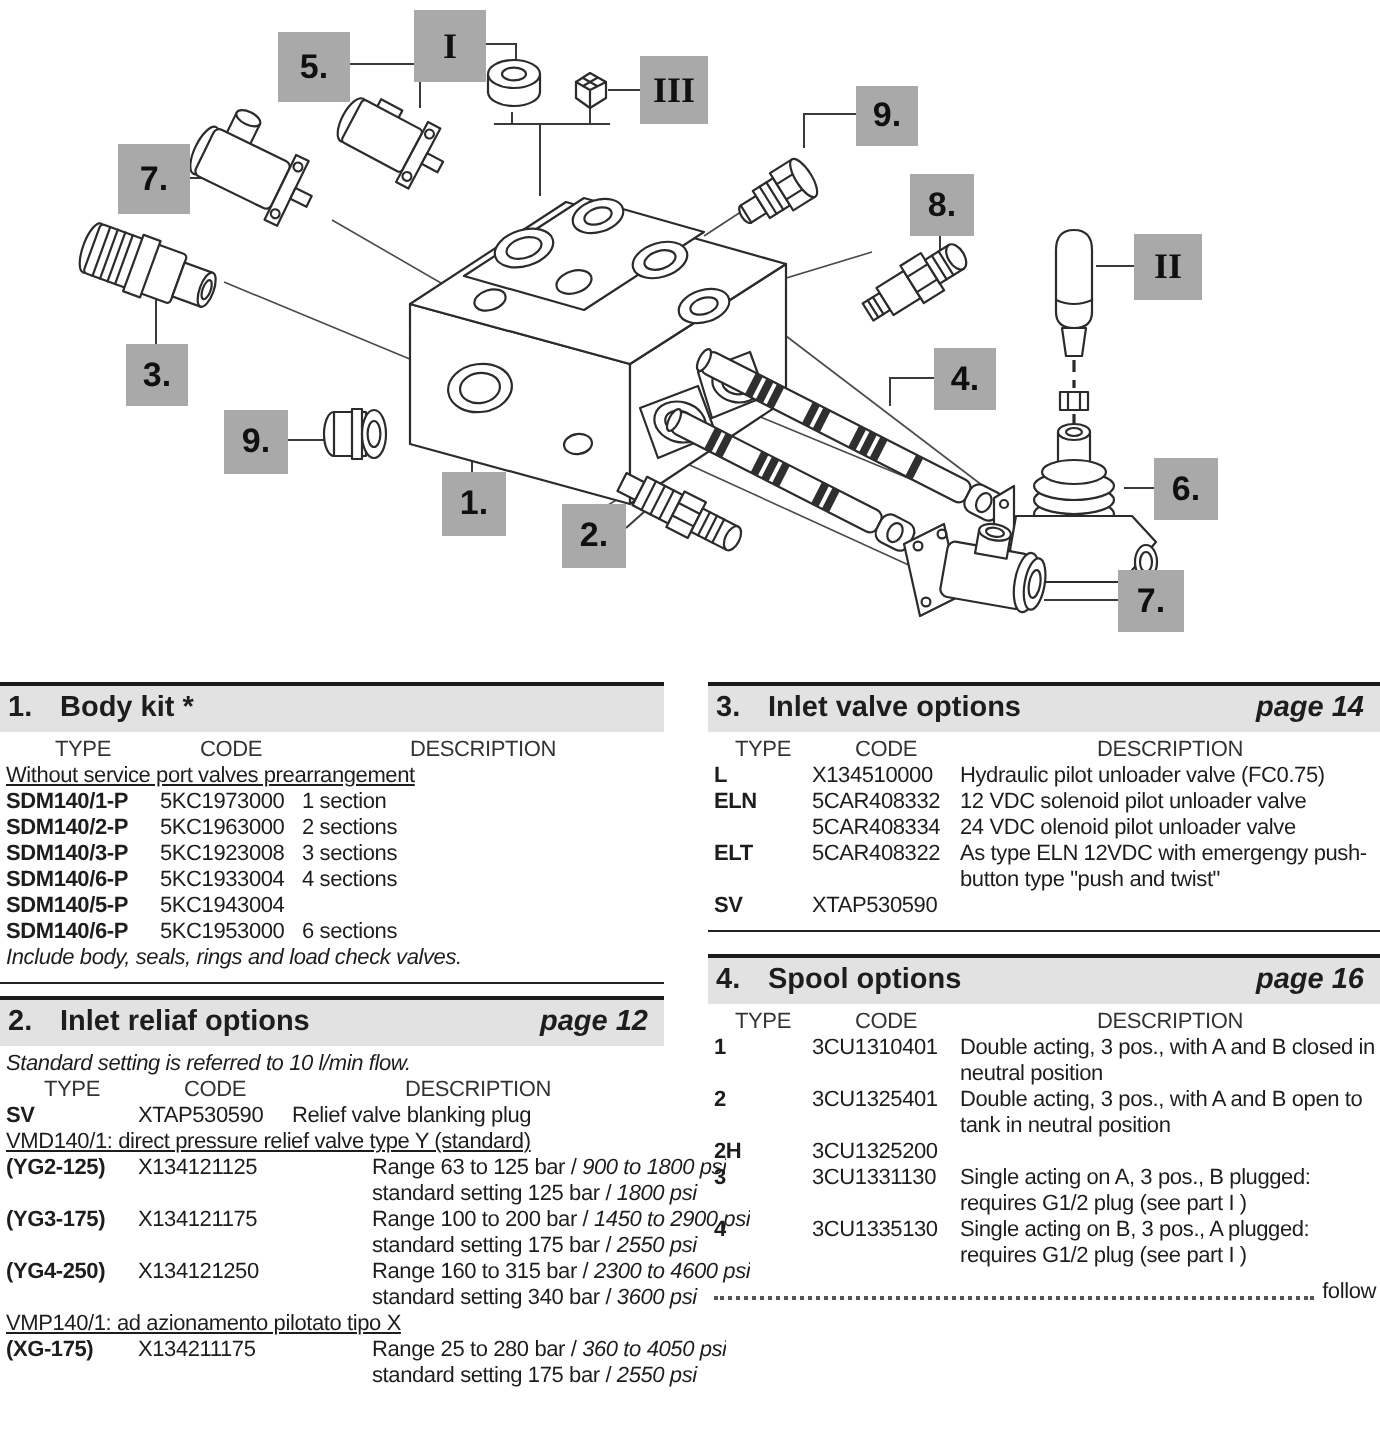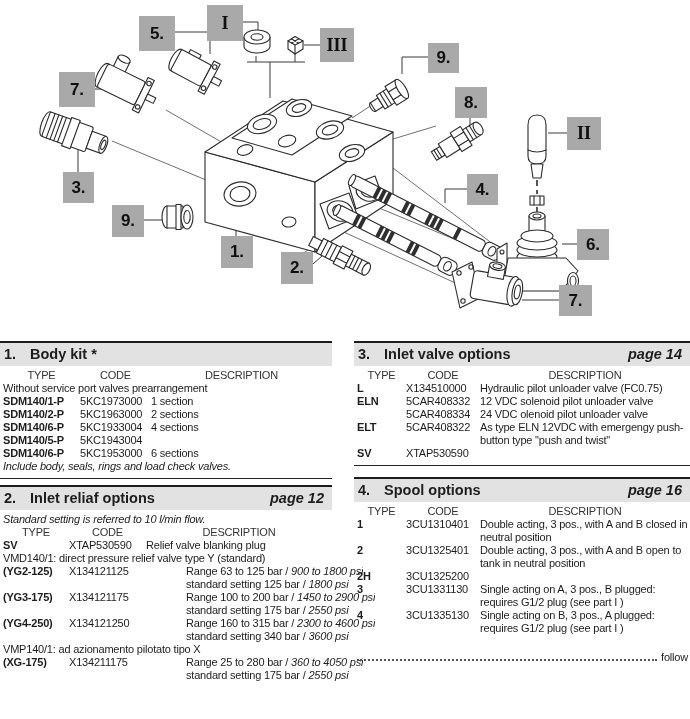--- a/index.html
+++ b/index.html
@@ -34,28 +34,28 @@
   }
   .sec-num { width:26px; flex:none; }
   .sec-page { margin-left:auto; font-style:italic; }
   .tbl { font-size:11px; line-height:13px; padding:3px 0 5px 3px; letter-spacing:-0.2px; }
   .row { display:grid; }
   .r1 { grid-template-columns:77px 71px 1fr; }
   .r2 { grid-template-columns:66px 77px 1fr; }
   .r3 { grid-template-columns:49px 74px 1fr; }
   .colhead { color:#333;text-align:center; }
   .t { font-weight:bold; }
-  .group { }
+  .group { text-decoration:underline; }
   .note { font-style:italic; }
   .it { font-style:italic; }
   .nw { white-space:nowrap; overflow:hidden;margin-left:40px; }
   .sec-bottom { border-bottom:1.5px solid #222; }
   .gap1 { margin-top:6px; }
   .gap2 { margin-top:11px; }
-  .follow-row { display:flex; align-items:flex-end; margin-top:16px; padding-right:2px; }
+  .follow-row { display:flex; align-items:flex-end; margin-top:5px; padding-right:2px; }
   .dots { flex:1; border-bottom:2px dotted #555; margin:0 4px 3px 0; }
 </style>
 </head>
 <body>
 
 <div class="diagram">
   <svg width="690" height="340" viewBox="0 0 690 340">
 
     <g>
       <path class="axis" d="M112,141 L235,192"></path>
@@ -304,20 +304,25 @@
             <span class="t">SDM140/1-P</span>
             <span>5KC1973000</span>
             <span>1 section</span>
           </div>
         <div class="row r1">
             <span class="t">SDM140/2-P</span>
             <span>5KC1963000</span>
             <span>2 sections</span>
           </div>
         <div class="row r1">
+            <span class="t">SDM140/3-P</span>
+            <span>5KC1923008</span>
+            <span>3 sections</span>
+          </div>
+        <div class="row r1">
             <span class="t">SDM140/6-P</span>
             <span>5KC1933004</span>
             <span>4 sections</span>
           </div>
         <div class="row r1">
             <span class="t">SDM140/5-P</span>
             <span>5KC1943004</span>
           </div>
         <div class="row r1">
             <span class="t">SDM140/6-P</span>

